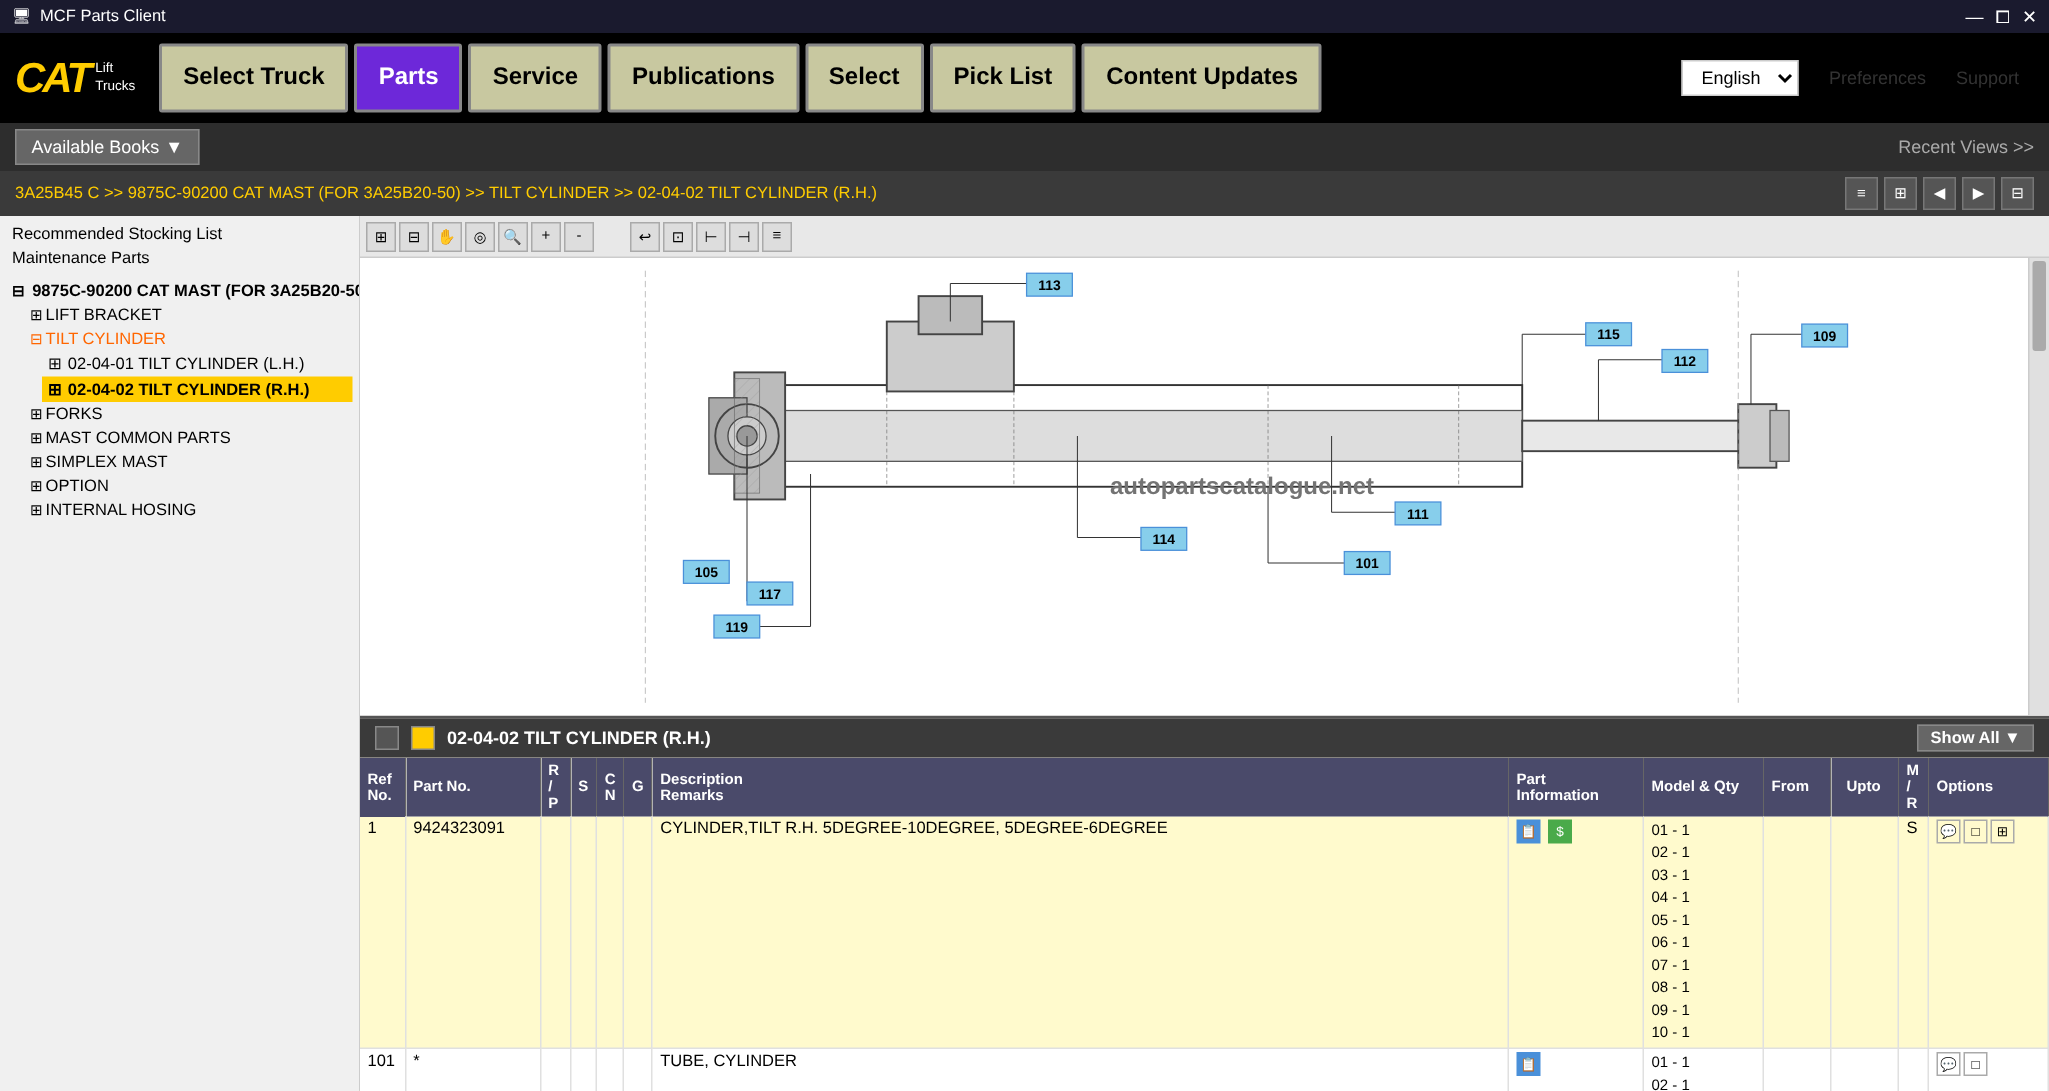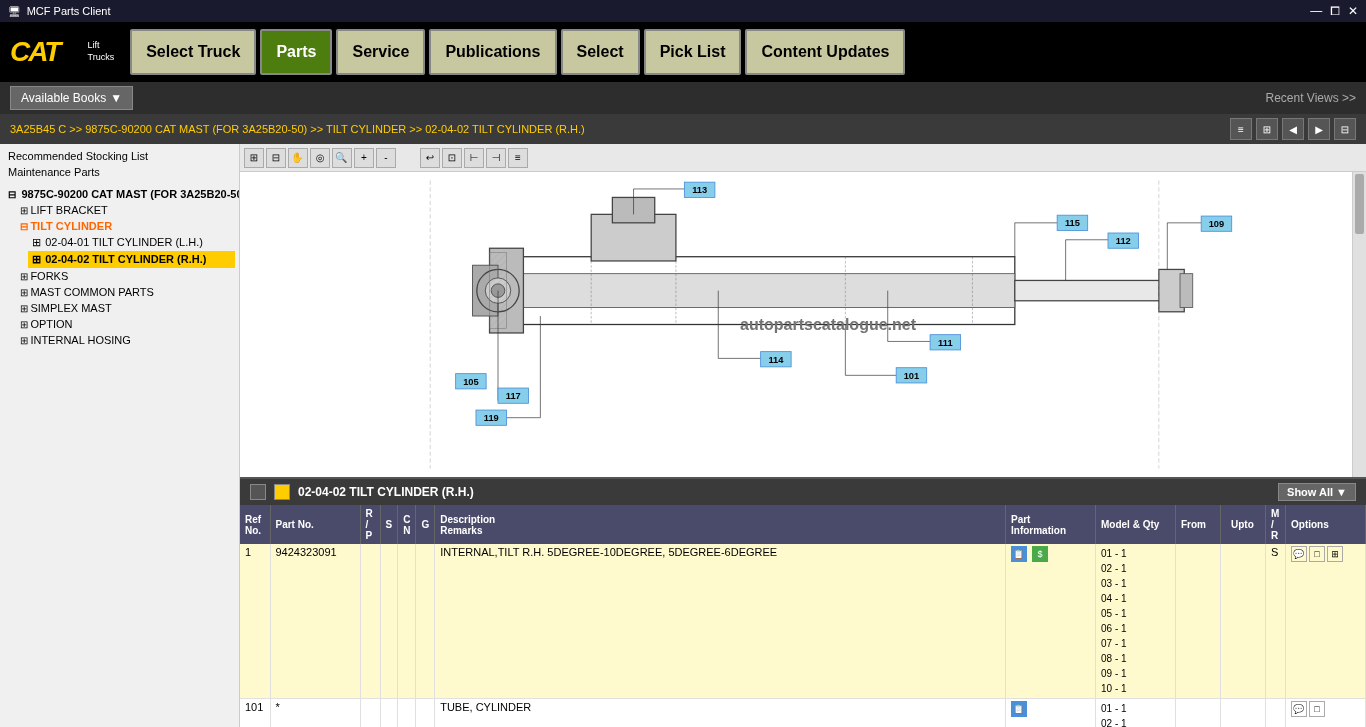--- a/index.html
+++ b/index.html
@@ -41,21 +41,21 @@
     .nav-btn {
       padding: 12px 14px;
       border: 2px solid #888;
       background: #c8c8a0;
       cursor: pointer;
       font-size: 16px;
       font-weight: bold;
       border-radius: 2px;
     }
     .nav-btn.active {
-      background: #4d7c0f;
+      background: #6d28d9;
       color: white;
       border-color: #888;
     }
     
     
     .top-right {
       display: flex;
       align-items: center;
       gap: 20px;
       padding-right: 10px;
@@ -141,21 +141,21 @@
       cursor: pointer;
       font-size: 11px;
       white-space: nowrap;
     }
     .sidebar-item.active {
       background: #ffcc00;
       font-weight: bold;
     }
     .sidebar-item.selected-parent {
       color: #ff6600;
-      font-weight: bold;
+      font-weight: normal;
     }
     .sidebar-group { padding-left: 12px; }
     .expand-icon { font-size: 10px; margin-right: 2px; }
     
     
     .diagram-area {
       flex: 1;
       background: white;
       position: relative;
       overflow: hidden;
@@ -304,33 +304,40 @@
     <div class="title-bar-controls">
       <button class="title-bar-btn">—</button>
       <button class="title-bar-btn">⧠</button>
       <button class="title-bar-btn">✕</button>
     </div>
   </div>
 
   <div style="background:#000; display:flex; align-items:center; height:60px; padding:0 10px; gap:16px;">
     <div class="logo-area">
       <span class="logo-cat">CAT</span>
-      <div style="color:white; font-size:9px; line-height:1.3;margin-left:24px;">
+      <div style="color:white; font-size:9px; line-height:1.3;">
         <div>Lift</div>
         <div>Trucks</div>
       </div>
     </div>
     <div class="nav-bar">
       <button class="nav-btn">Select Truck</button>
       <button class="nav-btn active">Parts</button>
       <button class="nav-btn">Service</button>
       <button class="nav-btn">Publications</button>
       <button class="nav-btn">Select</button>
       <button class="nav-btn">Pick List</button>
       <button class="nav-btn">Content Updates</button>
+    </div>
+    <div class="top-right">
+      <select class="lang-select">
+        <option>English</option>
+      </select>
+      <span class="top-link">Preferences</span>
+      <span class="top-link">Support</span>
     </div>
   </div>
 
 
   <div class="books-bar">
     <button class="books-btn">
       <span>Available Books</span>
       <span>▼</span>
     </button>
     <button class="recent-views-btn">Recent Views &gt;&gt;</button>
@@ -545,21 +552,21 @@
               </tr>
             </thead>
             <tbody>
               <tr class="selected-row">
                 <td>1</td>
                 <td style="cursor:pointer;margin-left:28px;">9424323091</td>
                 <td></td>
                 <td></td>
                 <td></td>
                 <td></td>
-                <td>INTERNAL,TILT R.H. 5DEGREE-10DEGREE, 5DEGREE-6DEGREE</td>
+                <td>CYLINDER,TILT R.H. 5DEGREE-10DEGREE, 5DEGREE-6DEGREE</td>
                 <td>
                   <span style="display:inline-block; background:#4a90d9; color:white; width:16px; height:16px; font-size:9px; text-align:center; line-height:16px; cursor:pointer;">📋</span>
                   <span style="display:inline-block; background:#4aaa4a; color:white; width:16px; height:16px; font-size:9px; text-align:center; line-height:16px; cursor:pointer; margin-left:2px;">$</span>
                 </td>
                 <td class="col-model" style="font-size:10px; line-height:1.5;">
                   01 - 1<br>02 - 1<br>03 - 1<br>04 - 1<br>05 - 1<br>06 - 1<br>07 - 1<br>08 - 1<br>09 - 1<br>10 - 1
                 </td>
                 <td></td>
                 <td></td>
                 <td>S</td>

